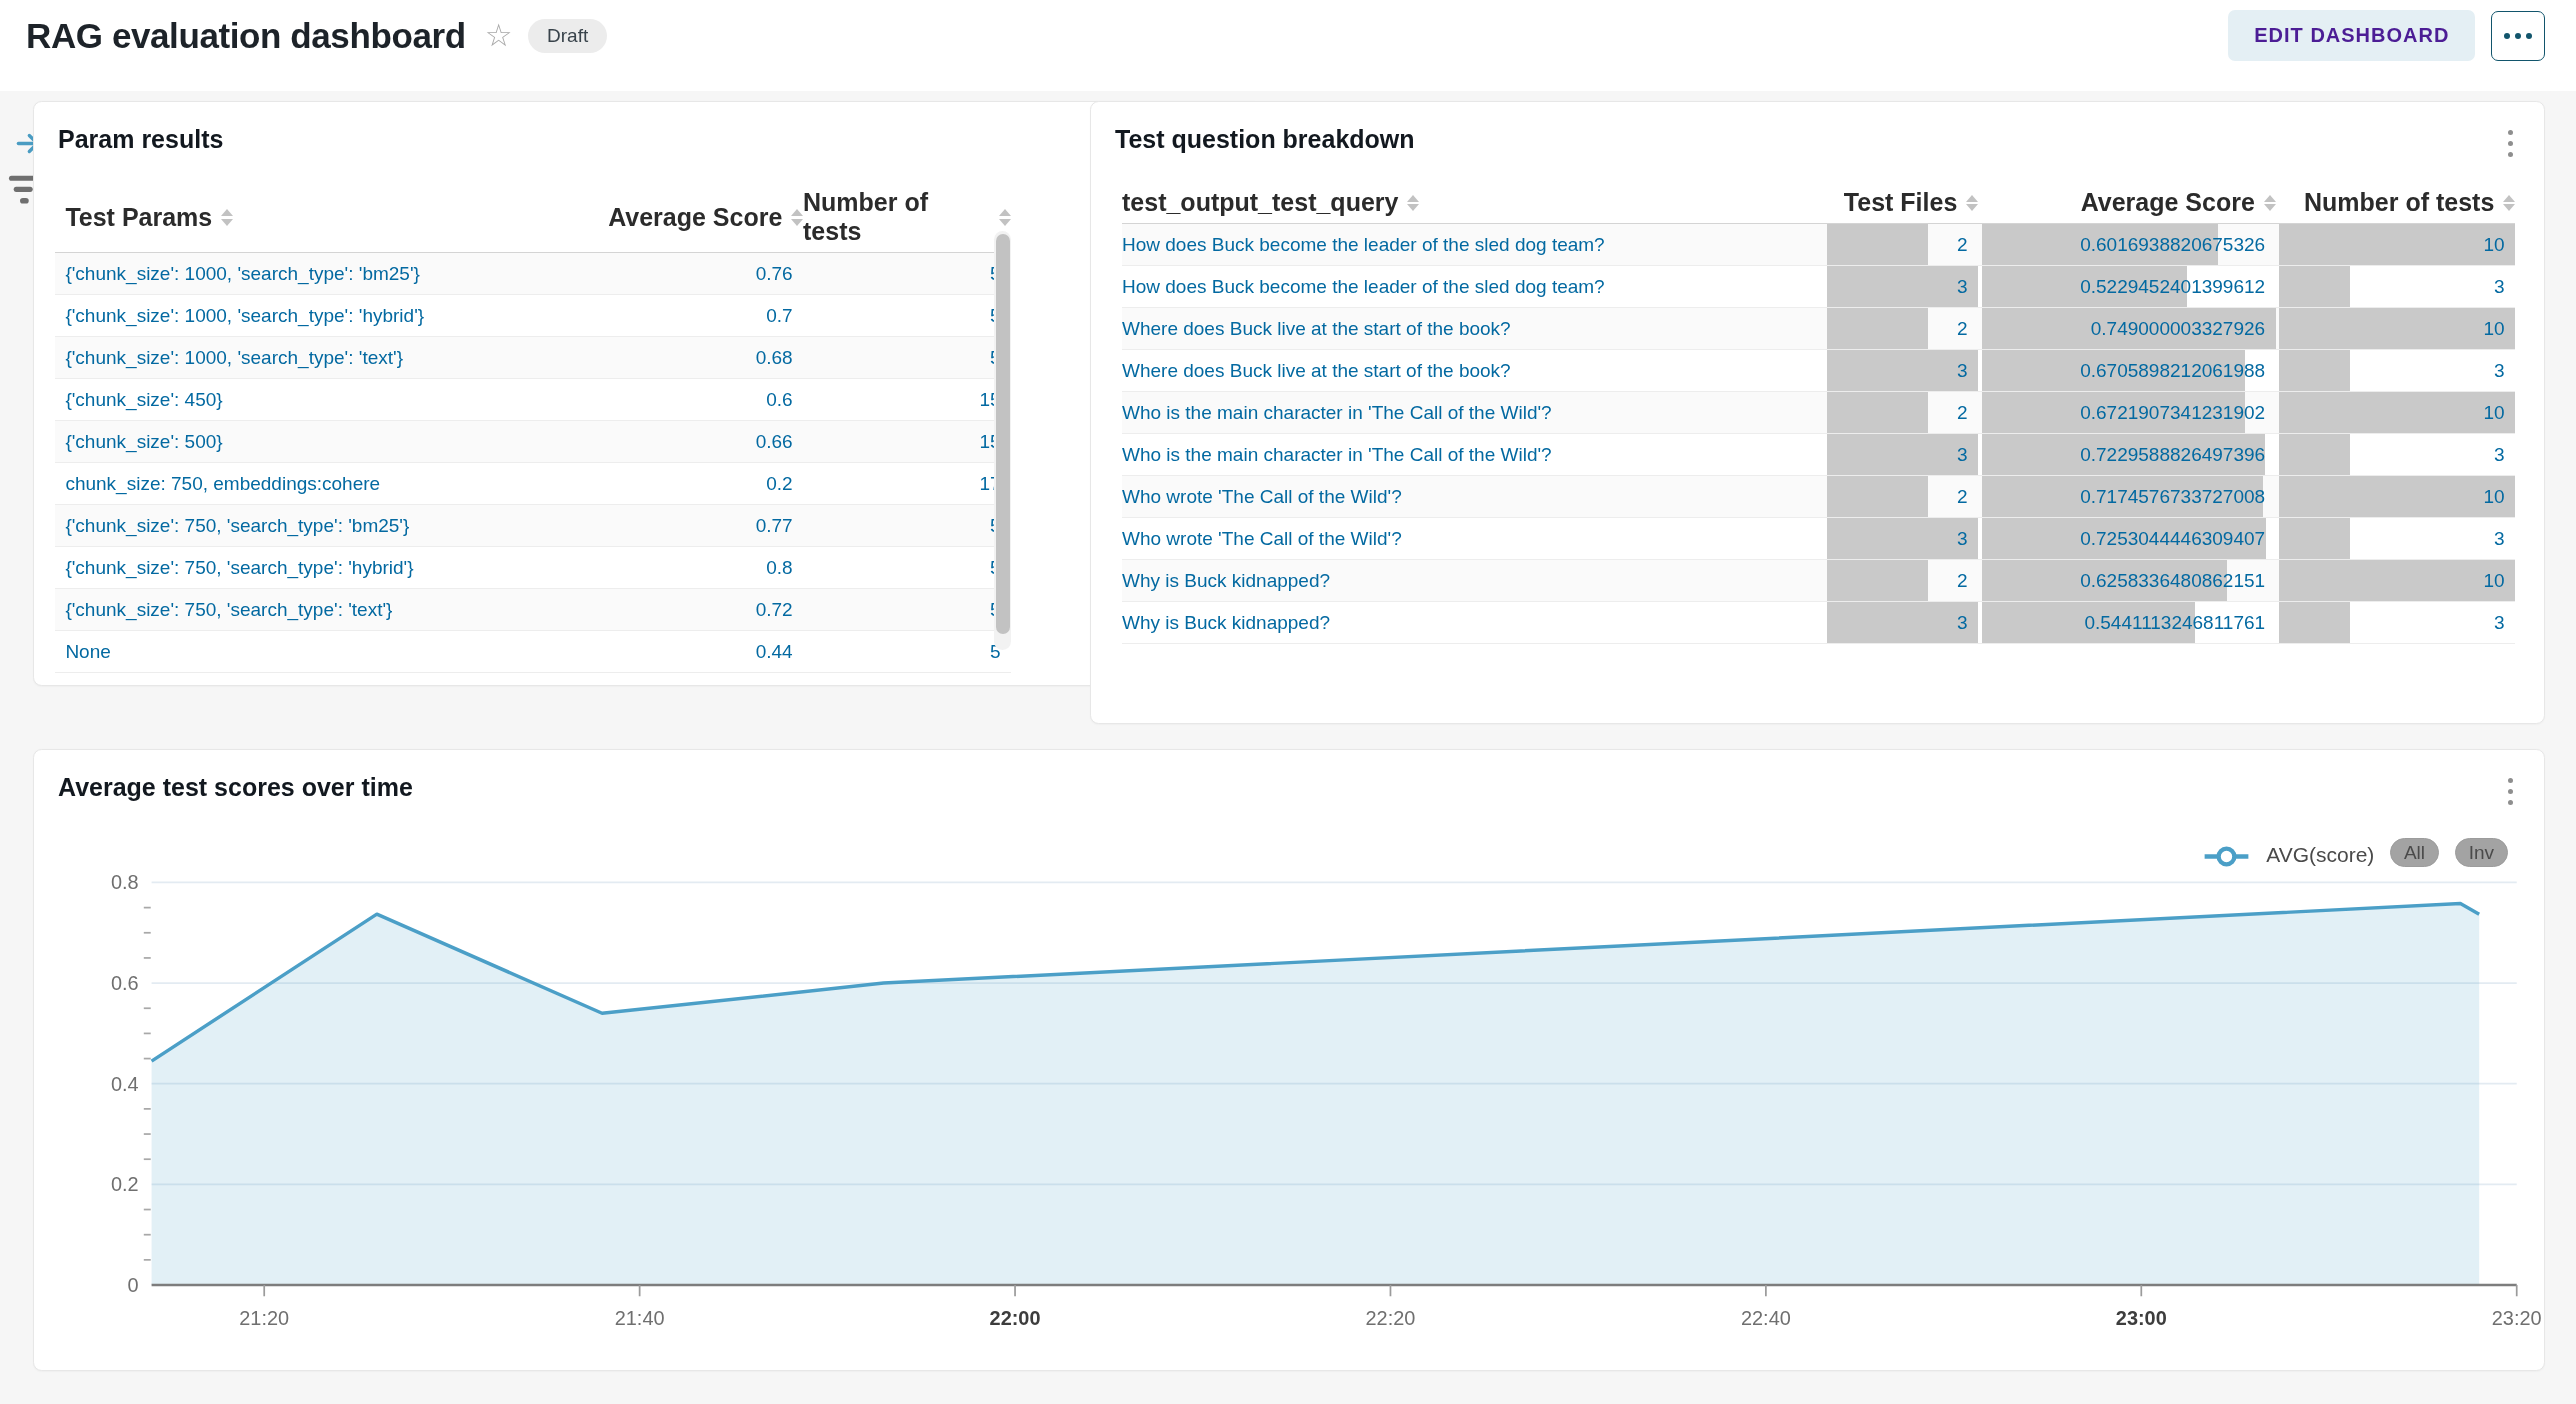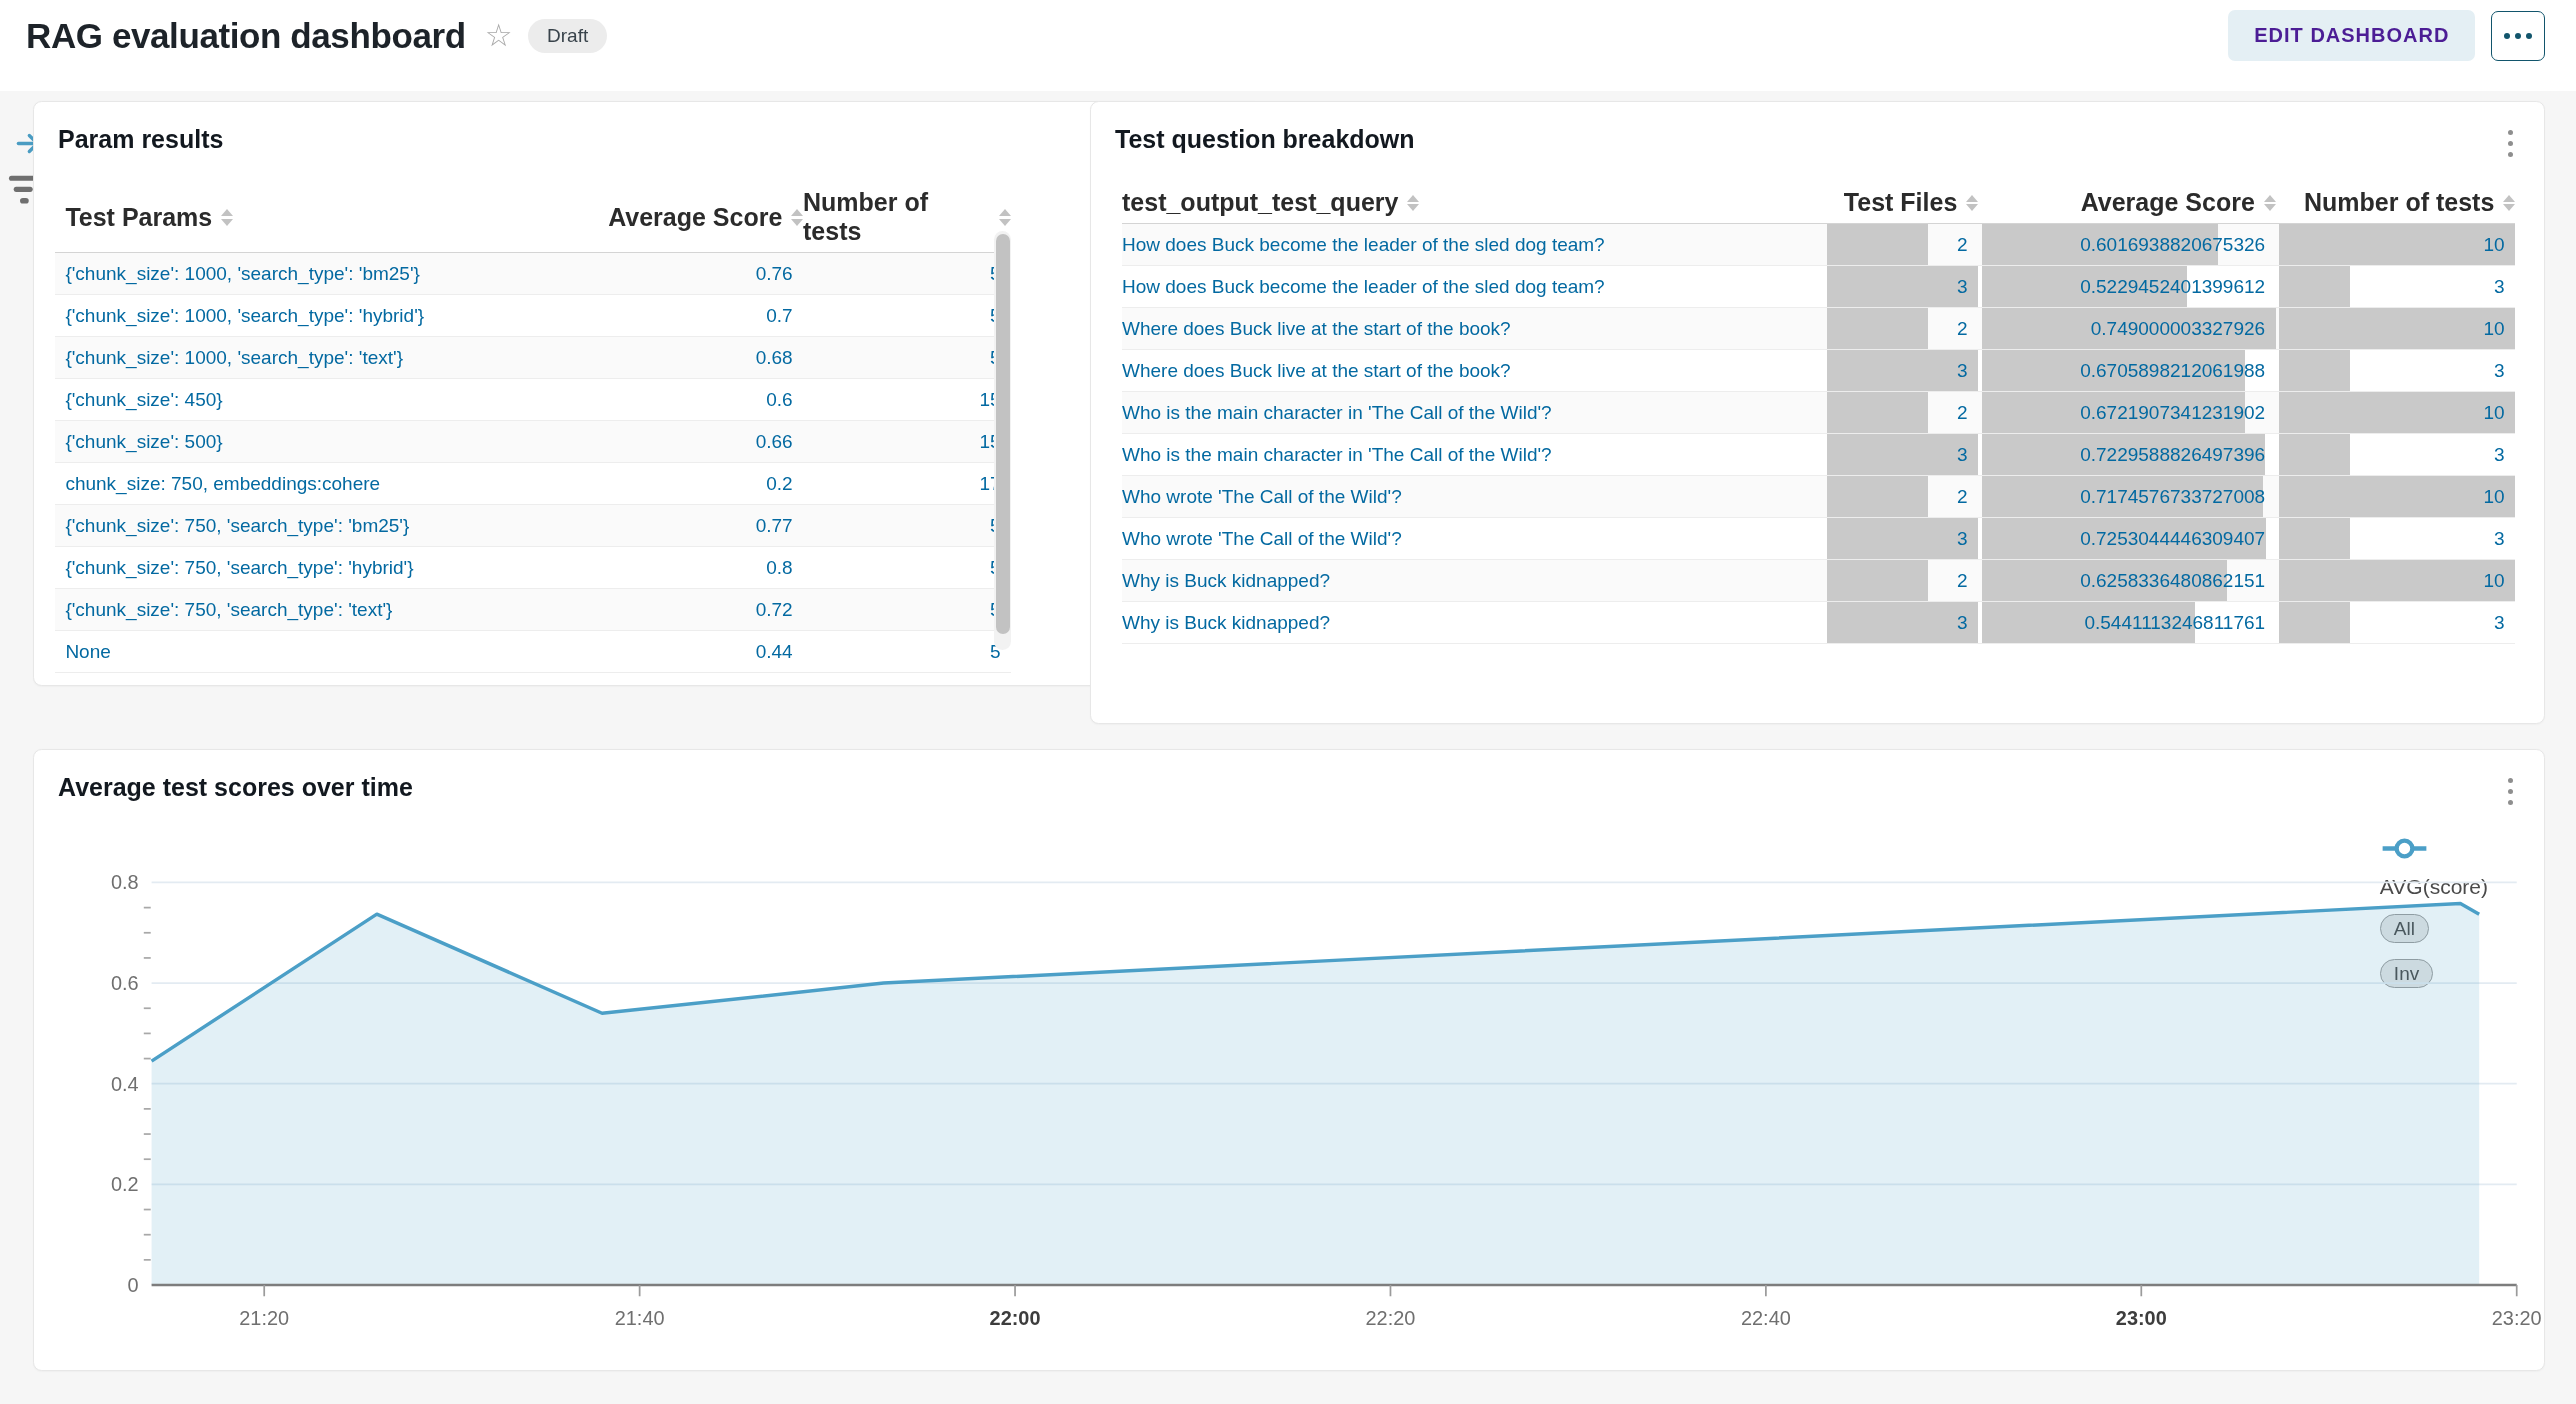--- a/index.html
+++ b/index.html
@@ -51,23 +51,23 @@
   div.t-row:nth-of-type(odd){background:#fafafa;}
   .cell{padding-left:10.4px;white-space:nowrap;overflow:hidden;}
   .cell.num{position:relative;height:100%;display:flex;align-items:center;justify-content:flex-end;padding:0 10.4px 0 0;}
   .cell.num .bar{position:absolute;left:0;top:0;bottom:0;background:#c9c9c9;}
   .cell.num span{position:relative;}
   .cell.q{padding-left:0;}
   
   .scrollbar{position:absolute;left:960px;top:129px;width:17.3px;height:419px;background:#f2f2f2;border-radius:8.7px;}
   .scrollbar .thumb{position:absolute;left:1.7px;top:2.6px;width:14px;height:400px;background:#c2c2c2;border-radius:7px;cursor:grab;}
   
-  .legend{position:absolute;top:88px;right:56px;display:flex;align-items:flex-start;gap:15.6px;flex-direction:column;}
+  .legend{position:absolute;top:88px;right:36px;display:flex;align-items:flex-end;gap:15.6px;}
   .legend-label{font-size:21px;color:#4a4a4a;cursor:pointer;}
-  .pill{border:1.7px solid #9c9c9c;border-radius:865px;background:#e5e5e5;color:#4a4a4a;font-size:19px;
+  .pill{border:1.7px solid #9c9c9c;border-radius:865px;background:#a3a3a3;color:#4a4a4a;font-size:19px;
     padding:2.6px 13px;font-family:inherit;cursor:pointer;}
   #chart-svg{position:absolute;left:0;top:0;}
   #chart-svg text{font-family:"Liberation Sans",sans-serif;}
 </style>
 </head>
 <body>
 
 <header class="topbar">
   <div class="topbar-inner">
     <h1 class="page-title">RAG evaluation dashboard</h1>

